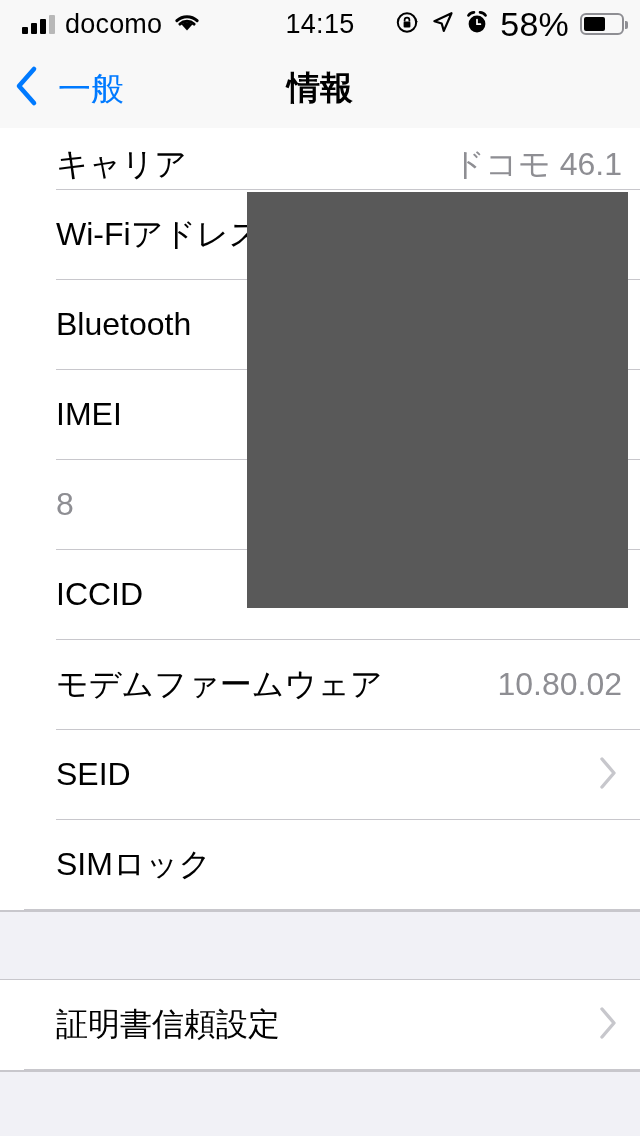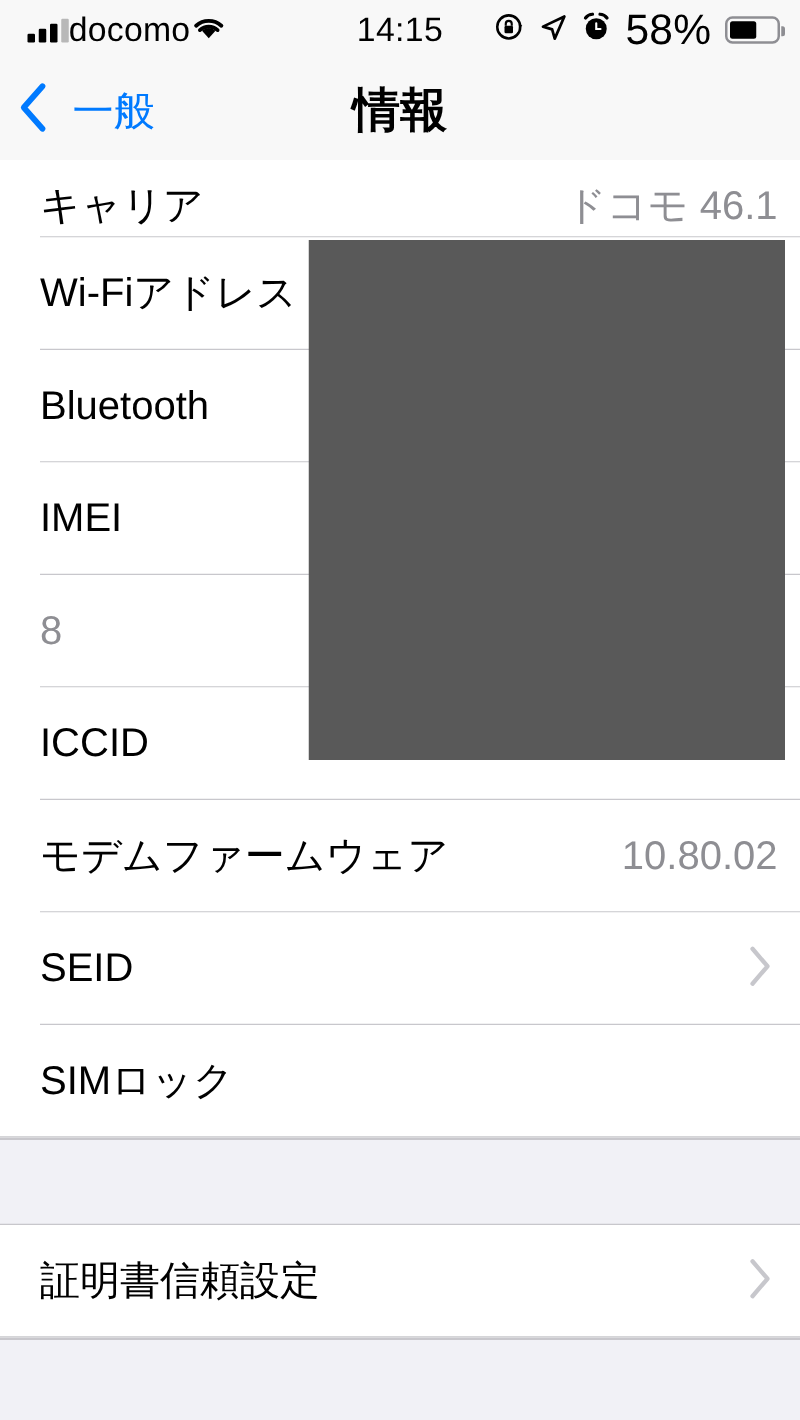--- a/index.html
+++ b/index.html
@@ -33,20 +33,21 @@
     display: flex;
     align-items: center;
     z-index: 30;
   }
   .sb-left {
     position: absolute;
     left: 22px; top: 0;
     height: 48px;
     display: flex;
     align-items: center;
+    gap: 10px;
   }
   .sb-center {
     position: absolute;
     left: 0; top: 0;
     width: 640px;
     height: 48px;
     display: flex;
     align-items: center;
     justify-content: center;
   }
@@ -147,38 +148,39 @@
     line-height: 1;
   }
   .nav-title {
     position: absolute;
     left: 0; top: 0;
     width: 640px;
     height: 80px;
     display: flex;
     align-items: center;
     justify-content: center;
-    font-size: 38px;
+    font-size: 33px;
     font-weight: 700;
     color: #000;
   }
 
   
   .content {
     position: absolute;
     left: 0;
     top: 128px;
     width: 640px;
     height: 1008px;
     background: #ffffff;
     overflow: hidden;
   }
   .list-group {
     background: #ffffff;
     position: relative;
+    margin-left: 24px;
   }
   .row {
     position: relative;
     height: 90px;
     display: flex;
     align-items: center;
     justify-content: space-between;
     padding: 0 18px 0 32px;
     box-sizing: border-box;
     background: #ffffff;

